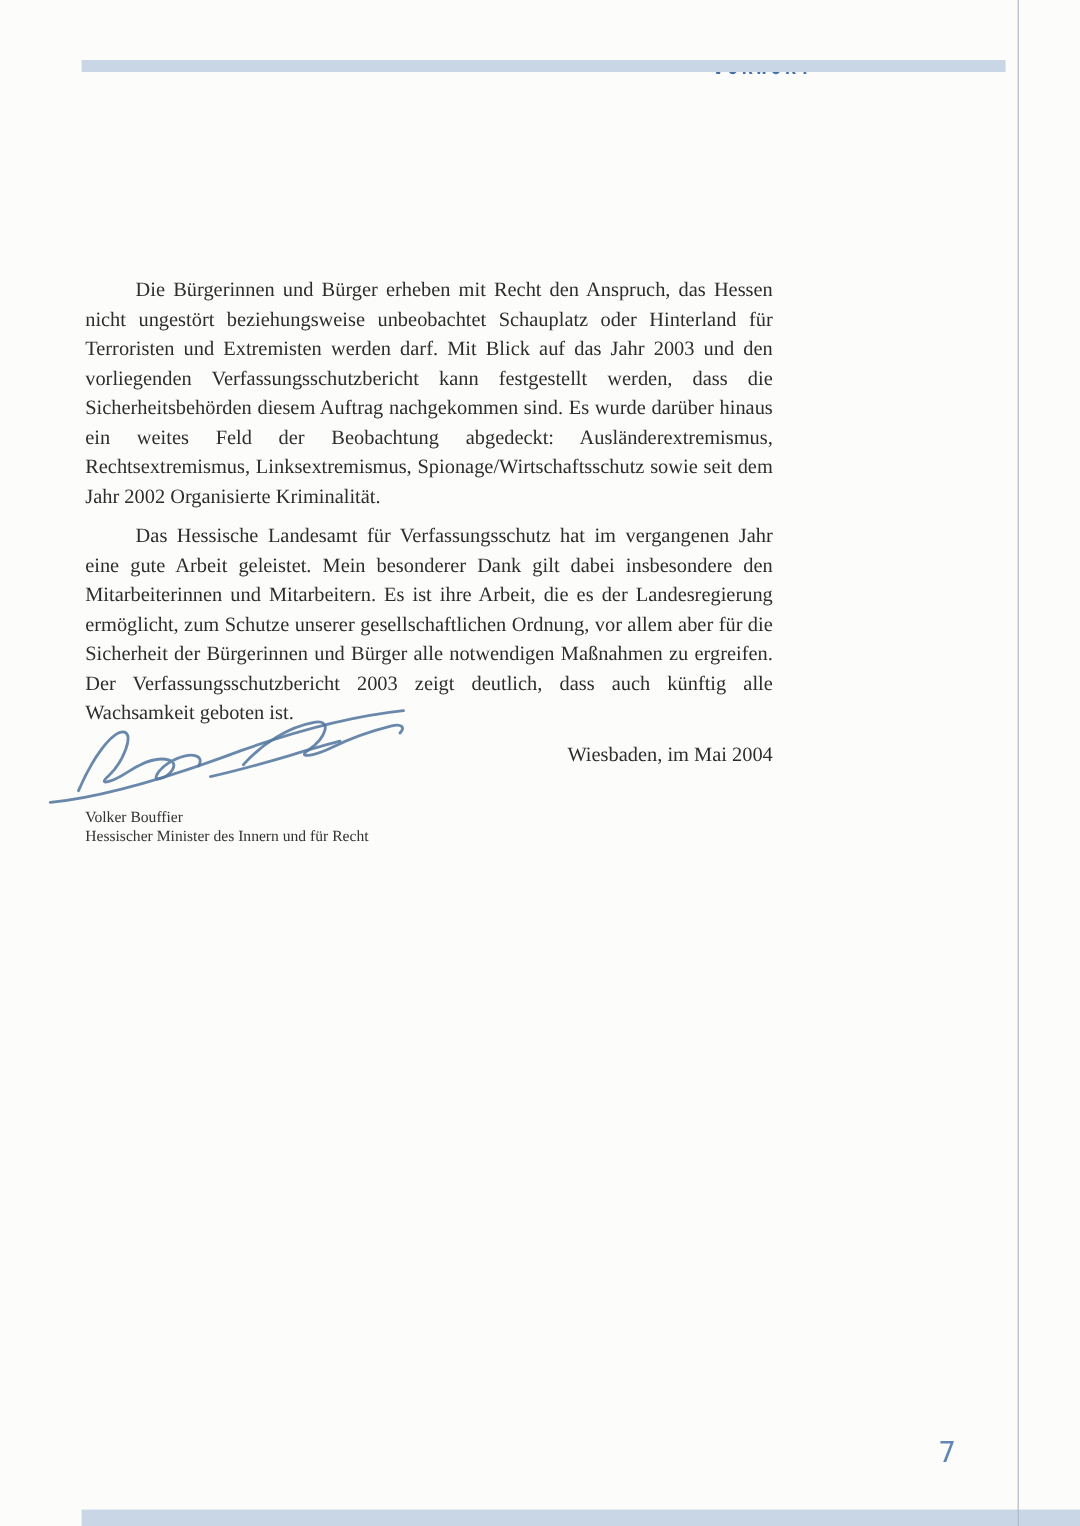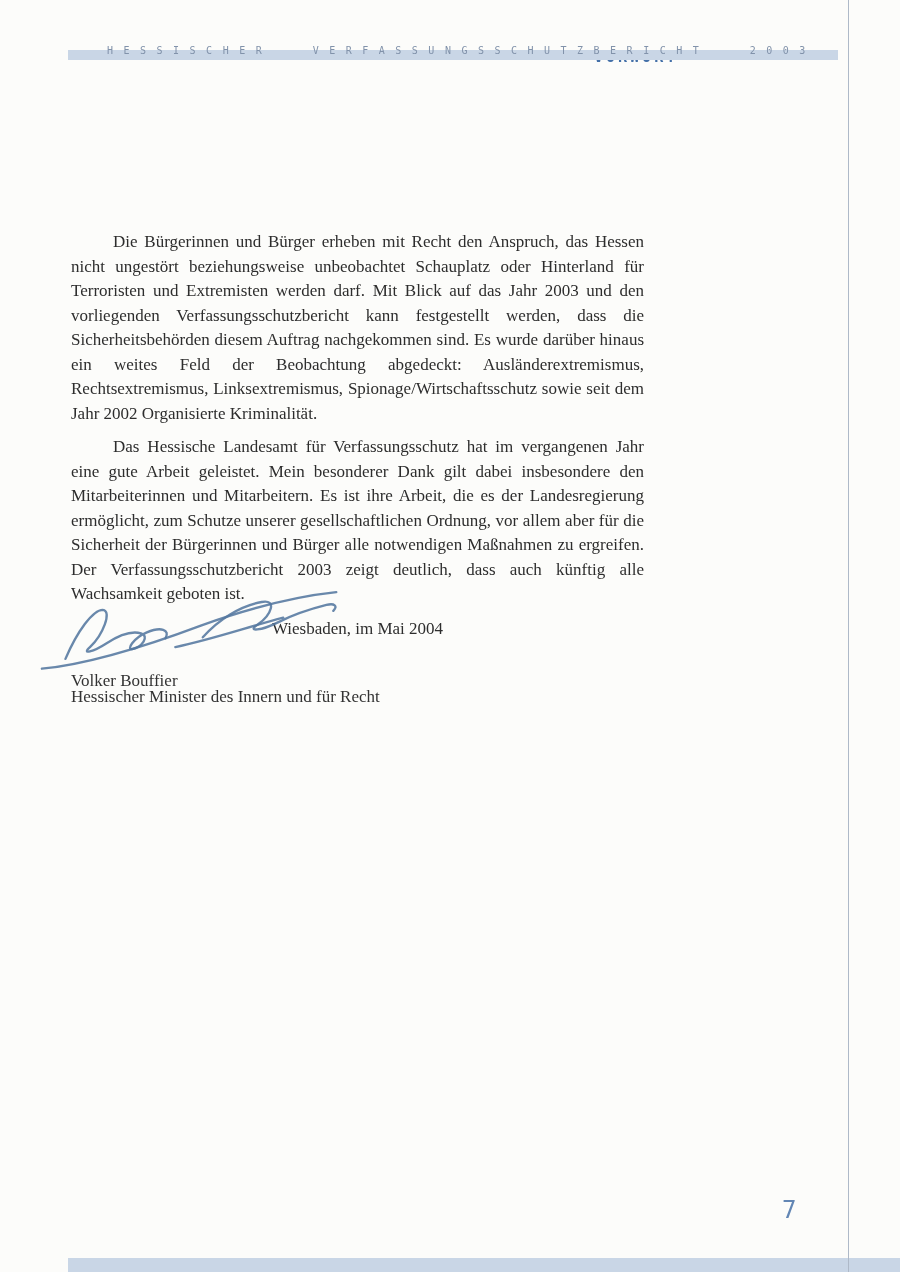--- a/index.html
+++ b/index.html
@@ -58,21 +58,21 @@
     line-height: 24.5px;
     color: #2d2d2d;
     text-align: justify;
   }
   .body-text p.para {
     text-indent: 42px;
     margin-bottom: 9px;
   }
   .dateline {
     margin-top: 10px;
-    text-align: center;
+    text-align: right;
   }
 
   
   .signature {
     position: absolute;
     top: 580px;
     left: 36px;
     width: 314px;
     height: 94px;
   }
@@ -81,21 +81,21 @@
     stroke: #54779f;
     stroke-width: 2.4;
     stroke-linecap: round;
     opacity: 0.88;
   }
 
   .sig-block {
     position: absolute;
     top: 673px;
     left: 71px;
-    font-size: 17px;
+    font-size: 13px;
     line-height: 15.5px;
     color: #333333;
   }
 
   
   .page-number {
     position: absolute;
     top: 1196px;
     left: 782px;
     font-family: "DejaVu Sans Mono", monospace;
@@ -125,21 +125,20 @@
 </style>
 </head>
 <body>
 
 <div class="page">
 
   <div class="section-label">VORWORT</div>
 
   <div class="header-band"></div>
 
-  <div class="header-title">HESSISCHER VERFASSUNGSSCHUTZBERICHT 2003</div>
 
   <div class="body-text">
     <p class="para">Die Bürgerinnen und Bürger erheben mit Recht den Anspruch, das Hessen nicht ungestört beziehungsweise unbeobachtet Schauplatz oder Hinterland für Terroristen und Extremisten werden darf. Mit Blick auf das Jahr 2003 und den vorliegenden Verfassungsschutzbericht kann festgestellt werden, dass die Sicherheitsbehörden diesem Auftrag nachgekommen sind. Es wurde darüber hinaus ein weites Feld der Beobachtung abgedeckt: Ausländerextremismus, Rechtsextremismus, Linksextremismus, Spionage/Wirtschaftsschutz sowie seit dem Jahr 2002 Organisierte Kriminalität.</p>
     <p class="para">Das Hessische Landesamt für Verfassungsschutz hat im vergangenen Jahr eine gute Arbeit geleistet. Mein besonderer Dank gilt dabei insbesondere den Mitarbeiterinnen und Mitarbeitern. Es ist ihre Arbeit, die es der Landesregierung ermöglicht, zum Schutze unserer gesellschaftlichen Ordnung, vor allem aber für die Sicherheit der Bürgerinnen und Bürger alle notwendigen Maßnahmen zu ergreifen. Der Verfassungsschutzbericht 2003 zeigt deutlich, dass auch künftig alle Wachsamkeit geboten ist.</p>
     <p class="dateline">Wiesbaden, im Mai 2004</p>
   </div>
 
   <svg class="signature" viewBox="0 0 320 95" xmlns="http://www.w3.org/2000/svg" aria-hidden="true">
     <path d="M6,90 C46,86 104,70 168,46 C224,26 268,16 306,12"></path>
     <path d="M30,80 C42,52 58,30 68,30 C78,31 68,56 55,68 C46,76 58,73 72,64 C86,55 97,51 107,54 C116,57 108,68 98,70 C92,71 99,59 113,53 C127,47 137,50 132,59"></path>

